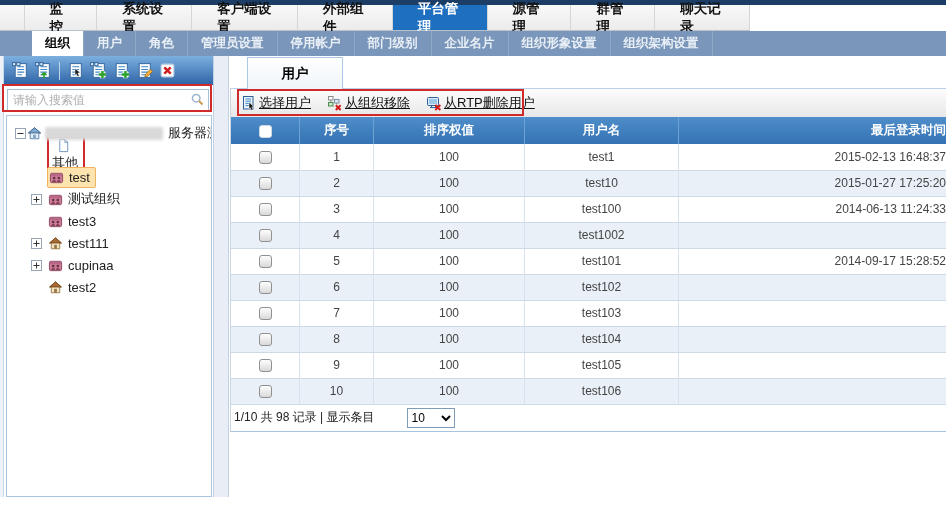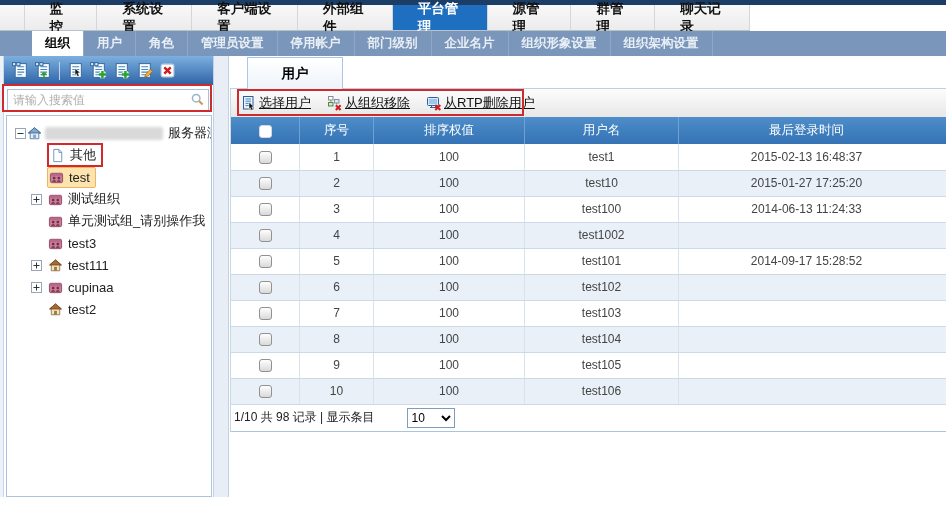--- a/index.html
+++ b/index.html
@@ -29,39 +29,39 @@
   .search-row .mag { position:absolute; right:8px; top:7px; cursor:pointer; }
 
   .tree-panel { position:absolute; left:6px; top:115px; width:206px; height:382px; background:#fff; border:1px solid #aac4de; overflow:hidden; padding-top:6px; }
   .tree-item { display:flex; align-items:center; height:22px; padding-left:8px; white-space:nowrap; cursor:pointer; }
   .tree-item .indent { display:inline-block; width:16px; }
   .tree-item .exp { display:inline-flex; width:16px; justify-content:flex-start; cursor:pointer; }
   .tree-item .ticon { display:inline-flex; margin-right:3px; }
   .tree-item .tlabel { font-size:13px; color:#222; padding:1px 2px; }
   .tree-item.selected .selwrap { background:#fde4ae; border:1px solid #f0b460; border-radius:2px; }
   .selwrap, .annotwrap { display:inline-flex; align-items:center; padding:1px 3px 1px 1px; }
-  .annotwrap { border:2px solid #d12a2a; padding:0 3px 0 1px; }
+  .annotwrap { border:2px solid #d12a2a; padding:0 3px 0 1px;flex-direction:column; }
   .redact { display:inline-block; width:118px; height:13px; background:#d9d9d9; border-radius:2px; filter:blur(1.5px); margin-right:3px; }
 
   .splitter { position:absolute; left:213px; top:56px; width:16px; height:441px; background:#e9eef6; border-left:1px solid #c2d2e2; border-right:1px solid #c2d2e2; cursor:col-resize; }
 
   
   .main { position:absolute; left:230px; top:56px; width:716px; }
   .tab-strip { height:33px; background:#fff; border-bottom:1px solid #b9d0e8; position:relative; }
   .tab { position:absolute; left:17px; top:1px; width:96px; height:32px; background:linear-gradient(#ffffff,#eef4fb); border:1px solid #a9c7e7; border-bottom:none; display:flex; align-items:center; justify-content:center; font-size:13.5px; font-weight:bold; color:#000; cursor:pointer; }
   .main-toolbar { height:28px; background:linear-gradient(#fdfdfd,#e7e7e7); border-left:1px solid #c9d7e5; display:flex; align-items:center; padding-left:10px; }
   .tool-link { display:inline-flex; align-items:center; margin-right:16px; cursor:pointer; text-decoration:none; }
   .tool-link .ticon { margin-right:2px; display:inline-flex; }
   .tool-link .tlabel { font-size:13px; color:#111; text-decoration:underline; }
 
   table.grid { width:716px; border-collapse:collapse; table-layout:fixed; border-left:1px solid #c9d7e5; }
-  table.grid th { height:27px; background:linear-gradient(#4e8dc9,#3472b4); color:#fff; font-weight:normal; font-size:12.5px; border-right:1px solid #6ea2d2; }
+  table.grid th { height:27px; background:linear-gradient(#4e8dc9,#3472b4); color:#fff; font-weight:bold; font-size:12.5px; border-right:1px solid #6ea2d2; }
   table.grid td { height:26px; text-align:center; font-size:12px; color:#444; border-bottom:1px solid #ccd9e6; border-right:1px solid #d8e2ec; }
   table.grid tr.alt td { background:#e9f0f8; }
-  table.grid th:last-child, table.grid td:last-child { padding-right:12px; border-right:none; }
+  table.grid th:last-child, table.grid td:last-child { text-align:right; border-right:none; }
   .cb { display:inline-block; width:13px; height:13px; border:1px solid #919191; border-radius:3px; background:linear-gradient(#fefefe,#d9d9d9); vertical-align:middle; cursor:pointer; }
   th .cb { background:#fff; border-color:#cfd9e4; }
 
   .pagination { height:27px; width:716px; border-left:1px solid #c9d7e5; border-bottom:1px solid #a8c4de; display:flex; align-items:center; padding-left:3px; font-size:12px; color:#222; background:#fff;gap:27px; }
   .pagination select { margin-left:5px; height:20px; width:48px; font-size:12px; border:1px solid #7f9db9; background:#fff; font-family:inherit; }
 
   
   .annot { position:absolute; border:2px solid #d12a2a; pointer-events:none; z-index:9; }
   #annot-search { left:2px; top:84px; width:210px; height:28px; }
   #annot-toolbar { left:237px; top:89px; width:287px; height:27px; }
@@ -245,36 +245,20 @@
         <span class="selwrap">
           <span class="ticon">
             <svg width="15" height="15" viewBox="0 0 16 16">
               <rect x="1.5" y="3.5" width="13" height="10" rx="1.5" fill="#cb7d96" stroke="#8f4a63"></rect>
               <rect x="2" y="4" width="12" height="2.6" fill="#b9688a"></rect>
               <circle cx="5.5" cy="8.6" r="1.5" fill="#6e2f49"></circle>
               <circle cx="10.5" cy="8.6" r="1.5" fill="#6e2f49"></circle>
               <path d="M3.4 12.6c0-2.2 4.2-2.2 4.2 0zM8.4 12.6c0-2.2 4.2-2.2 4.2 0z" fill="#6e2f49"></path>
             </svg>
           </span>
-          <span class="tlabel">单元测试组_请别操作我</span>
-        </span>
-      </div>
-      <div class="tree-item">
-        <span class="indent"></span>
-        <span class="indent"></span>
-        <span class="selwrap">
-          <span class="ticon">
-            <svg width="15" height="15" viewBox="0 0 16 16">
-              <rect x="1.5" y="3.5" width="13" height="10" rx="1.5" fill="#cb7d96" stroke="#8f4a63"></rect>
-              <rect x="2" y="4" width="12" height="2.6" fill="#b9688a"></rect>
-              <circle cx="5.5" cy="8.6" r="1.5" fill="#6e2f49"></circle>
-              <circle cx="10.5" cy="8.6" r="1.5" fill="#6e2f49"></circle>
-              <path d="M3.4 12.6c0-2.2 4.2-2.2 4.2 0zM8.4 12.6c0-2.2 4.2-2.2 4.2 0z" fill="#6e2f49"></path>
-            </svg>
-          </span>
           <span class="tlabel">test3</span>
         </span>
       </div>
       <div class="tree-item">
         <span class="indent"></span>
         <span class="exp">
           <svg width="11" height="11" viewBox="0 0 11 11">
             <rect x="0.5" y="0.5" width="10" height="10" fill="#fff" stroke="#96a6b6"></rect>
             <path d="M2.5 5.5h6M5.5 2.5v6" stroke="#333"></path>
           </svg>

